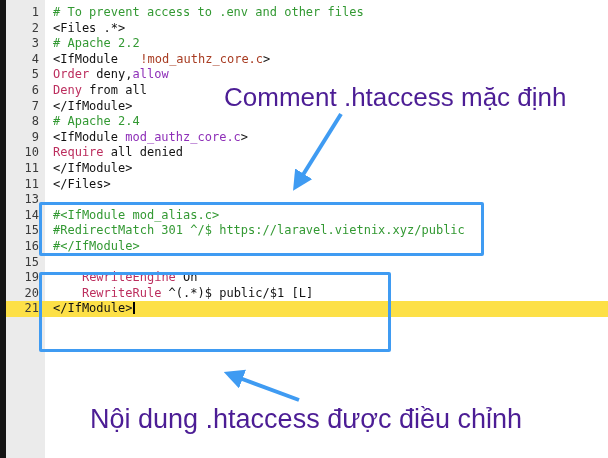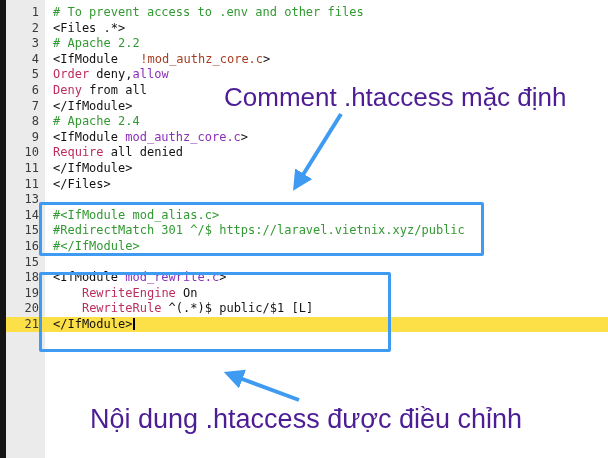--- a/index.html
+++ b/index.html
@@ -52,21 +52,20 @@
       <div class="code-row"><span class="num">8</span><span class="txt"><span class="seg-g"># Apache 2.4</span></span></div>
       <div class="code-row"><span class="num">9</span><span class="txt"><span class="seg-k">&lt;IfModule </span><span class="seg-p">mod_authz_core.c</span><span class="seg-k">&gt;</span></span></div>
       <div class="code-row"><span class="num">10</span><span class="txt"><span class="seg-r">Require</span><span class="seg-k"> all denied</span></span></div>
       <div class="code-row"><span class="num">11</span><span class="txt"><span class="seg-k">&lt;/IfModule&gt;</span></span></div>
       <div class="code-row"><span class="num">11</span><span class="txt"><span class="seg-k">&lt;/Files&gt;</span></span></div>
       <div class="code-row"><span class="num">13</span><span class="txt"></span></div>
       <div class="code-row"><span class="num">14</span><span class="txt"><span class="seg-g">#&lt;IfModule mod_alias.c&gt;</span></span></div>
       <div class="code-row"><span class="num">15</span><span class="txt"><span class="seg-g">#RedirectMatch 301 ^/$ https://laravel.vietnix.xyz/public</span></span></div>
       <div class="code-row"><span class="num">16</span><span class="txt"><span class="seg-g">#&lt;/IfModule&gt;</span></span></div>
       <div class="code-row"><span class="num">15</span><span class="txt"></span></div>
-      <div class="code-row"><span class="num">18</span><span class="txt"><span class="seg-k">&lt;IfModule </span><span class="seg-p">mod_rewrite.c</span><span class="seg-k">&gt;</span></span></div>
       <div class="code-row"><span class="num">19</span><span class="txt"><span class="seg-k">    </span><span class="seg-r">RewriteEngine</span><span class="seg-k"> On</span></span></div>
       <div class="code-row"><span class="num">20</span><span class="txt"><span class="seg-k">    </span><span class="seg-r">RewriteRule</span><span class="seg-k"> ^(.*)$ public/$1 [L]</span></span></div>
       <div class="code-row active"><span class="num">21</span><span class="txt"><span class="seg-k">&lt;/IfModule&gt;</span><span class="caret"></span></span></div>
     </div>
 
   <div class="dark-strip"></div>
 
   <div class="hl-box box1"></div>
   <div class="hl-box box2"></div>
 

